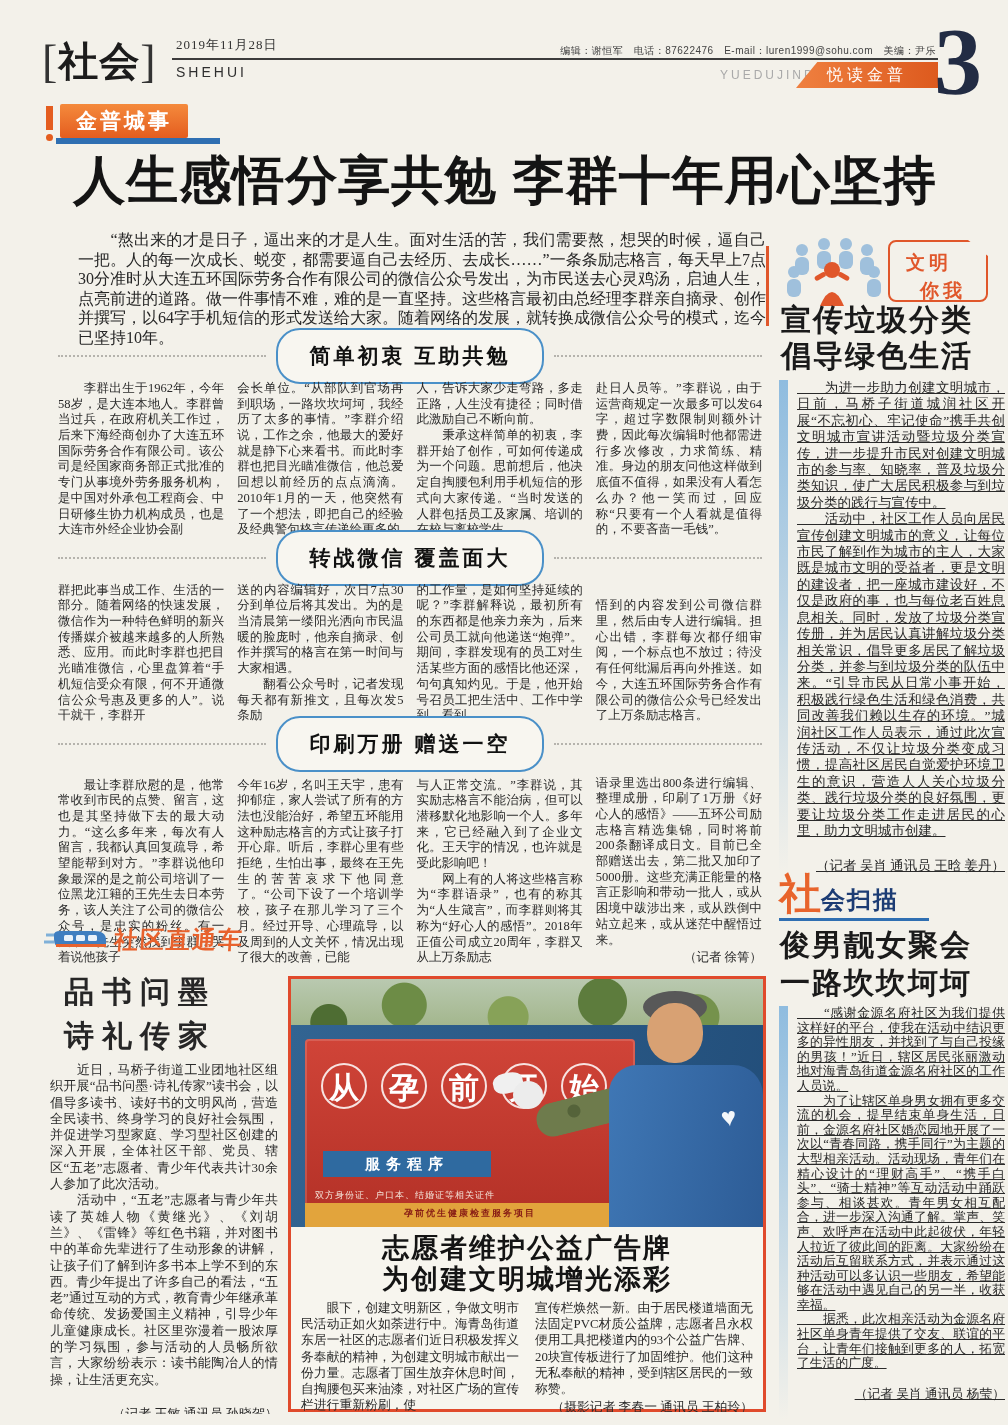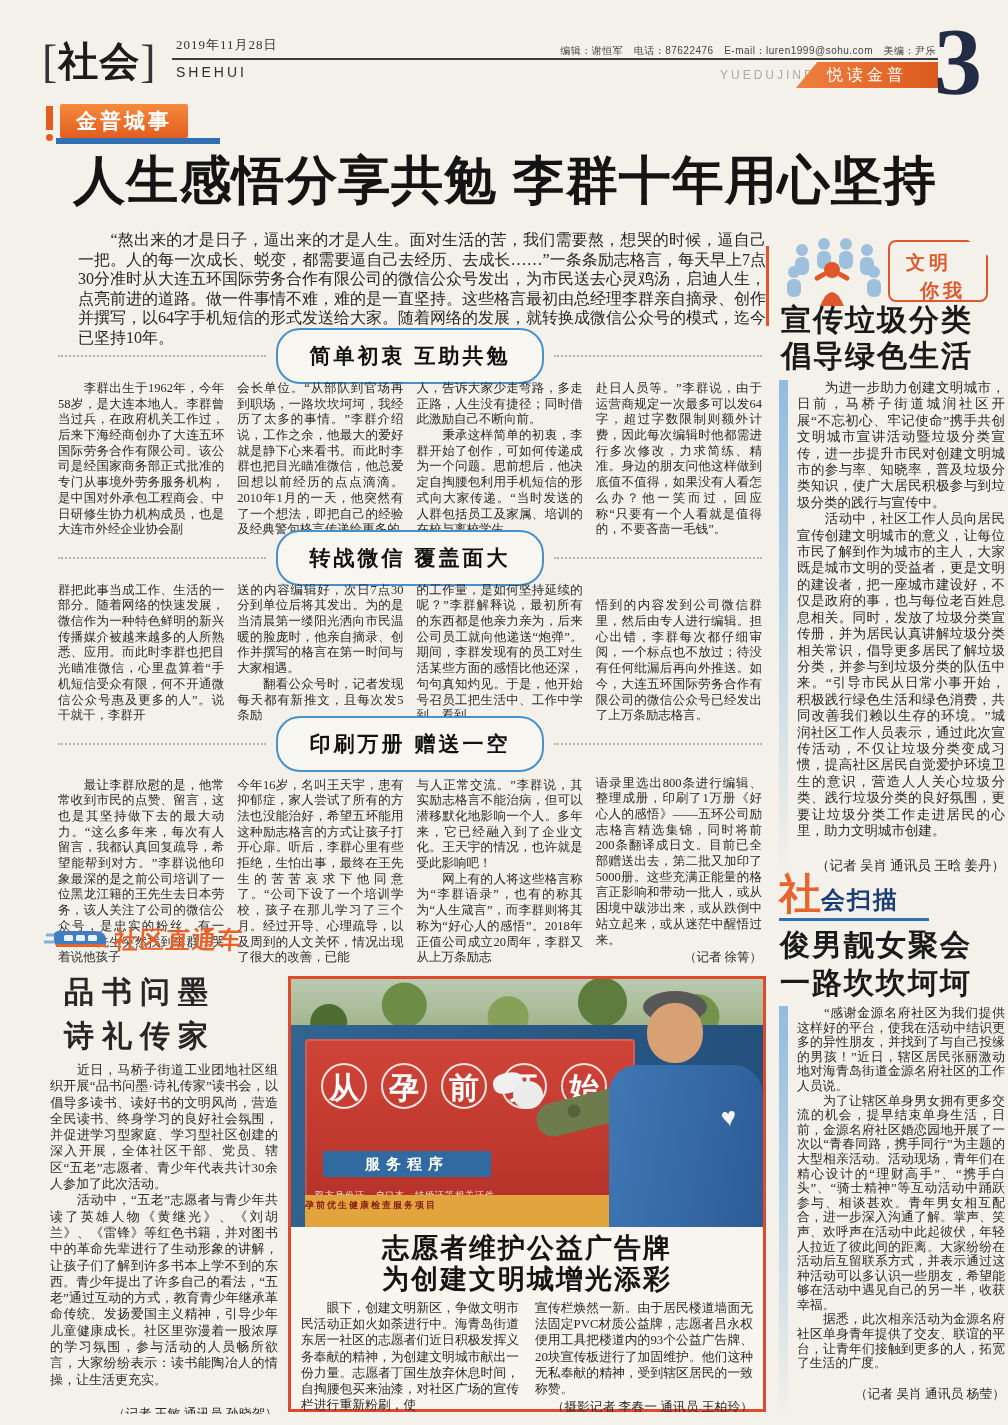--- a/index.html
+++ b/index.html
@@ -49,21 +49,21 @@
   
   #civ-icon{left:782px;top:236px;}
   #civ-badge{left:888px;top:240px;width:100px;height:62px;border:2px solid #e0572b;border-radius:8px;
              clip-path:polygon(0 0,80% 0,100% 26%,100% 100%,0 100%);
              color:#e0572b;font-weight:bold;font-size:19px;letter-spacing:4px;padding:8px 0 0 16px;box-sizing:border-box;}
   #civ-badge .l2{margin-left:14px;margin-top:2px;}
   .side-title{font-size:30px;font-weight:900;color:#1a1a1a;line-height:36px;letter-spacing:2px;}
   #side-title1{left:781px;top:302px;}
   .side-art{display:flex;}
   .vbar{width:9px;background:linear-gradient(#8fbcdf,rgba(143,188,223,0));}
-  .side-body{flex:1;padding-left:9px;text-align:justify;white-space:pre-line;color:#2a2a2a;}
+  .side-body{flex:1;padding-left:9px;text-align:justify;white-space:pre-line;color:#2a2a2a;text-decoration:underline;}
   #side-art1{left:779px;top:380px;width:226px;height:494px;overflow:hidden;}
   #side-art1 .side-body{font-size:13.5px;line-height:16.4px;}
   #scan-head{left:779px;top:874px;width:170px;}
   #scan-head .big{font-size:42px;font-weight:900;color:#e8642c;line-height:40px;}
   #scan-head .rest{font-size:24px;font-weight:900;color:#1c3c74;letter-spacing:2px;}
   #scan-underline{left:779px;top:918px;width:150px;height:3px;background:#2f6fb2;}
   #side-title2{left:780px;top:926px;line-height:38px;}
   #side-art2{left:779px;top:1006px;width:226px;height:414px;overflow:hidden;}
   #side-art2 .side-body{font-size:12.8px;line-height:14.6px;}
 
@@ -88,22 +88,22 @@
       linear-gradient(#b9c9b0,#9eb285);}
   .ph-board{position:absolute;left:0;top:46px;width:472px;height:202px;background:linear-gradient(100deg,#326492,#224e7a);}
   .ph-poster{position:absolute;left:14px;top:60px;width:330px;height:188px;border-radius:4px;
              background:linear-gradient(#d04438,#b23026);box-shadow:0 0 0 2px rgba(255,255,255,.15) inset;}
   .ph-chars{position:absolute;left:16px;top:24px;display:flex;gap:14px;}
   .ph-chars span{width:46px;height:46px;line-height:46px;text-align:center;border:2px solid rgba(255,255,255,.85);
                  border-radius:50%;color:#fff;font-weight:bold;font-size:30px;box-sizing:border-box;}
   .ph-strip{position:absolute;left:18px;top:112px;width:168px;height:26px;line-height:26px;background:#2f6aa0;
             color:#fff;font-weight:bold;font-size:15px;letter-spacing:6px;text-align:center;}
   .ph-tiny1{position:absolute;left:10px;top:150px;width:310px;color:#f3e3d8;font-size:9px;letter-spacing:1px;}
-  .ph-band{position:absolute;left:0;bottom:0;width:330px;height:32px;line-height:20px;background:#e2a43c;
-           color:#8a2016;font-size:9px;font-weight:bold;text-align:left;letter-spacing:2px;}
+  .ph-band{position:absolute;left:0;bottom:0;width:330px;height:24px;line-height:20px;background:#e2a43c;
+           color:#8a2016;font-size:9px;font-weight:bold;text-align:center;letter-spacing:2px;}
   .man-hair{position:absolute;left:352px;top:12px;width:64px;height:32px;border-radius:50%;background:#585858;}
   .man-face{position:absolute;left:356px;top:24px;width:56px;height:60px;border-radius:48%;background:#d8a173;}
   .man-vest{position:absolute;left:318px;top:86px;width:154px;height:162px;border-radius:28px 30px 0 0;
             background:linear-gradient(100deg,#3f77b5,#2d5c96);}
   .man-heart{position:absolute;left:430px;top:124px;color:#fff;font-size:26px;transform:rotate(-8deg);opacity:.95;}
   .man-arm{position:absolute;left:244px;top:112px;width:130px;height:34px;border-radius:17px;transform:rotate(-14deg);
            background:radial-gradient(circle at 30% 40%,#55633a 0 6px,transparent 7px),
                       radial-gradient(circle at 70% 60%,#4c5a33 0 5px,transparent 6px),#6e7b4c;}
   .man-glove{position:absolute;left:222px;top:102px;width:30px;height:28px;border-radius:50%;background:#ececec;}
   .man-rag{position:absolute;left:202px;top:94px;width:30px;height:20px;border-radius:40%;background:#f0f0f0;transform:rotate(-12deg);}

